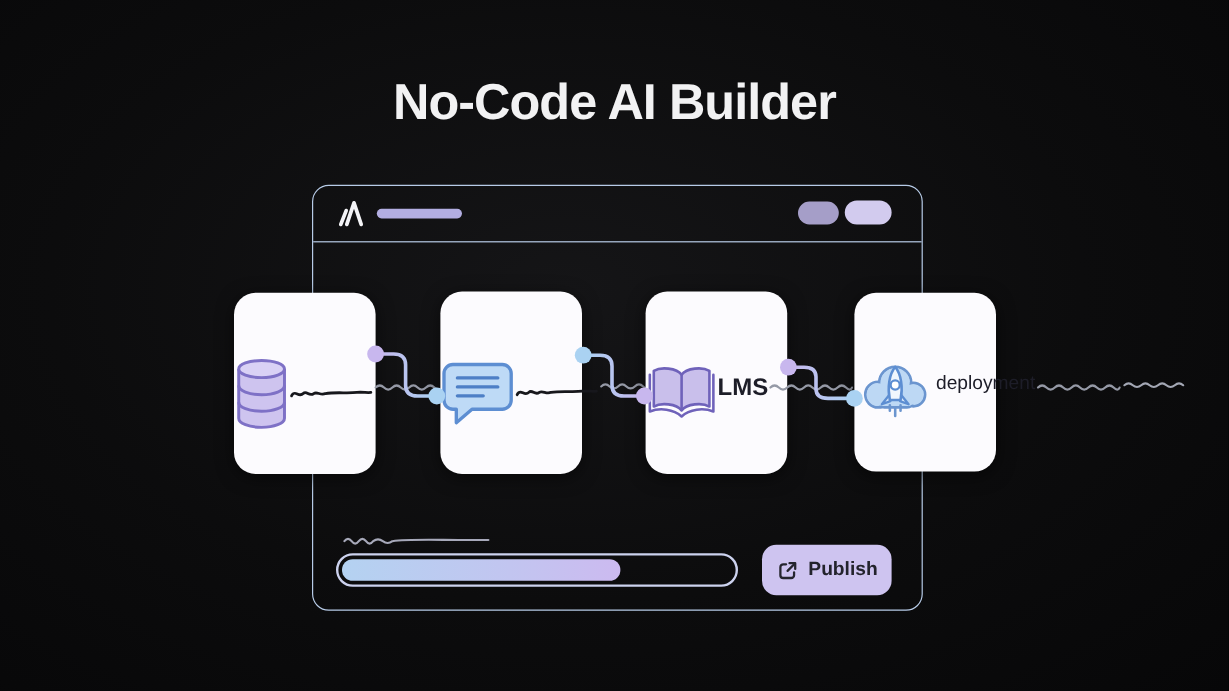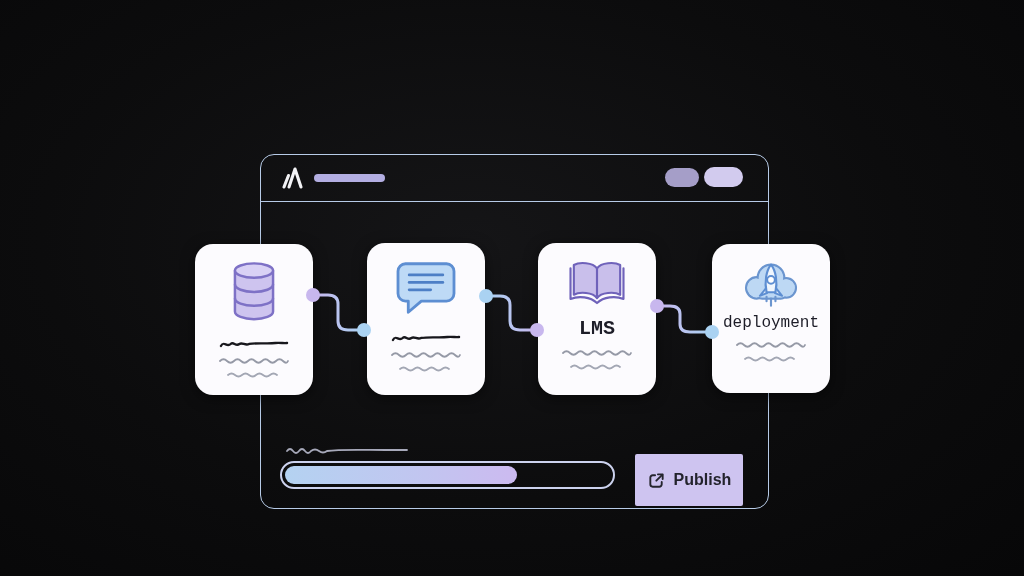--- a/index.html
+++ b/index.html
@@ -12,21 +12,21 @@
   .window{position:absolute;left:260px;top:154px;width:507px;height:353px;
     border:1.5px solid #b7cbe7;border-radius:14px;z-index:1;}
   .topbar{position:absolute;left:0;top:0;width:100%;height:46px;
     border-bottom:1.5px solid #b7cbe7;}
   .logo{position:absolute;left:20px;top:11px;width:24px;height:24px;}
   .url-pill{position:absolute;left:53px;top:19px;width:71px;height:8px;border-radius:4px;background:#b3aee2;}
   .pill-small{position:absolute;left:404px;top:13px;width:34px;height:19px;border-radius:9.5px;background:#a59ec8;}
   .pill-large{position:absolute;left:443px;top:12px;width:39px;height:20px;border-radius:10px;background:#d2cbee;}
   
   .card{position:absolute;width:118px;background:#fcfbfe;border-radius:18px;
-    box-shadow:0 3px 14px rgba(0,0,0,.5);display:flex;flex-direction:column;align-items:center;z-index:2;font-family:Liberation Mono, monospace;}
+    box-shadow:0 3px 14px rgba(0,0,0,.5);display:flex;flex-direction:row;align-items:center;z-index:2;}
   .card-1{left:195px;top:244px;height:151px;}
   .card-2{left:367px;top:243px;height:152px;}
   .card-3{left:538px;top:243px;height:152px;}
   .card-4{left:712px;top:244px;height:149px;}
   .card-icon{margin-top:17px;line-height:0;}
   .card-4 .card-icon{margin-top:10px;}
   .card-label{font-size:20px;font-weight:600;color:#1d1d28;margin-top:9px;}
   .card-label.small{font-size:16px;font-weight:500;margin-top:3px;}
   .sq{line-height:0;}
   .sq-dark{margin-top:14px;}
@@ -34,31 +34,32 @@
   .sq-g2{margin-top:4px;}
   .card-3 .sq-g1,.card-4 .sq-g1{margin-top:8px;}
   
   .connectors{position:absolute;left:0;top:0;width:1024px;height:576px;z-index:3;pointer-events:none;}
   
   .footer-squiggle{position:absolute;left:285px;top:444px;z-index:2;line-height:0;}
   .progress{position:absolute;left:280px;top:461px;width:335px;height:28px;
     border:2px solid #ccd2ee;border-radius:15px;box-sizing:border-box;z-index:2;}
   .progress-fill{position:absolute;left:3px;top:3px;height:18px;border-radius:10px;
     background:linear-gradient(90deg,#b4d2f1 0%,#c3c4f0 65%,#ccbaf0 100%);width:70%;}
-  .publish-btn{position:absolute;left:635px;top:454px;width:108px;height:52px;
-    background:#cec4f0;border:none;border-radius:2px;display:flex;align-items:center;
+  .publish-btn{position:absolute;left:635px;top:454px;width:108px;height:42px;
+    background:#cec4f0;border:none;border-radius:12px;display:flex;align-items:center;
     justify-content:center;gap:8px;color:#23232c;font-size:16px;font-weight:600;
     font-family:"Liberation Sans",sans-serif;cursor:pointer;z-index:2;}
   .publish-btn svg{display:block;}
 </style>
 </head>
 <body>
 
 <div class="stage">
 
+  <div class="title">No-Code AI Builder</div>
 
   <div class="window">
     <div class="topbar">
       <div class="logo">
         <svg viewBox="0 0 24 24" width="24" height="24">
           <path d="M8,21 L14,3 L20,21" fill="none" stroke="#f3f3f6" stroke-width="3.1" stroke-linecap="round" stroke-linejoin="round"></path>
           <path d="M3,21 L7.5,9.5" fill="none" stroke="#f3f3f6" stroke-width="3.1" stroke-linecap="round"></path>
         </svg>
       </div>
       <div class="url-pill"></div>

